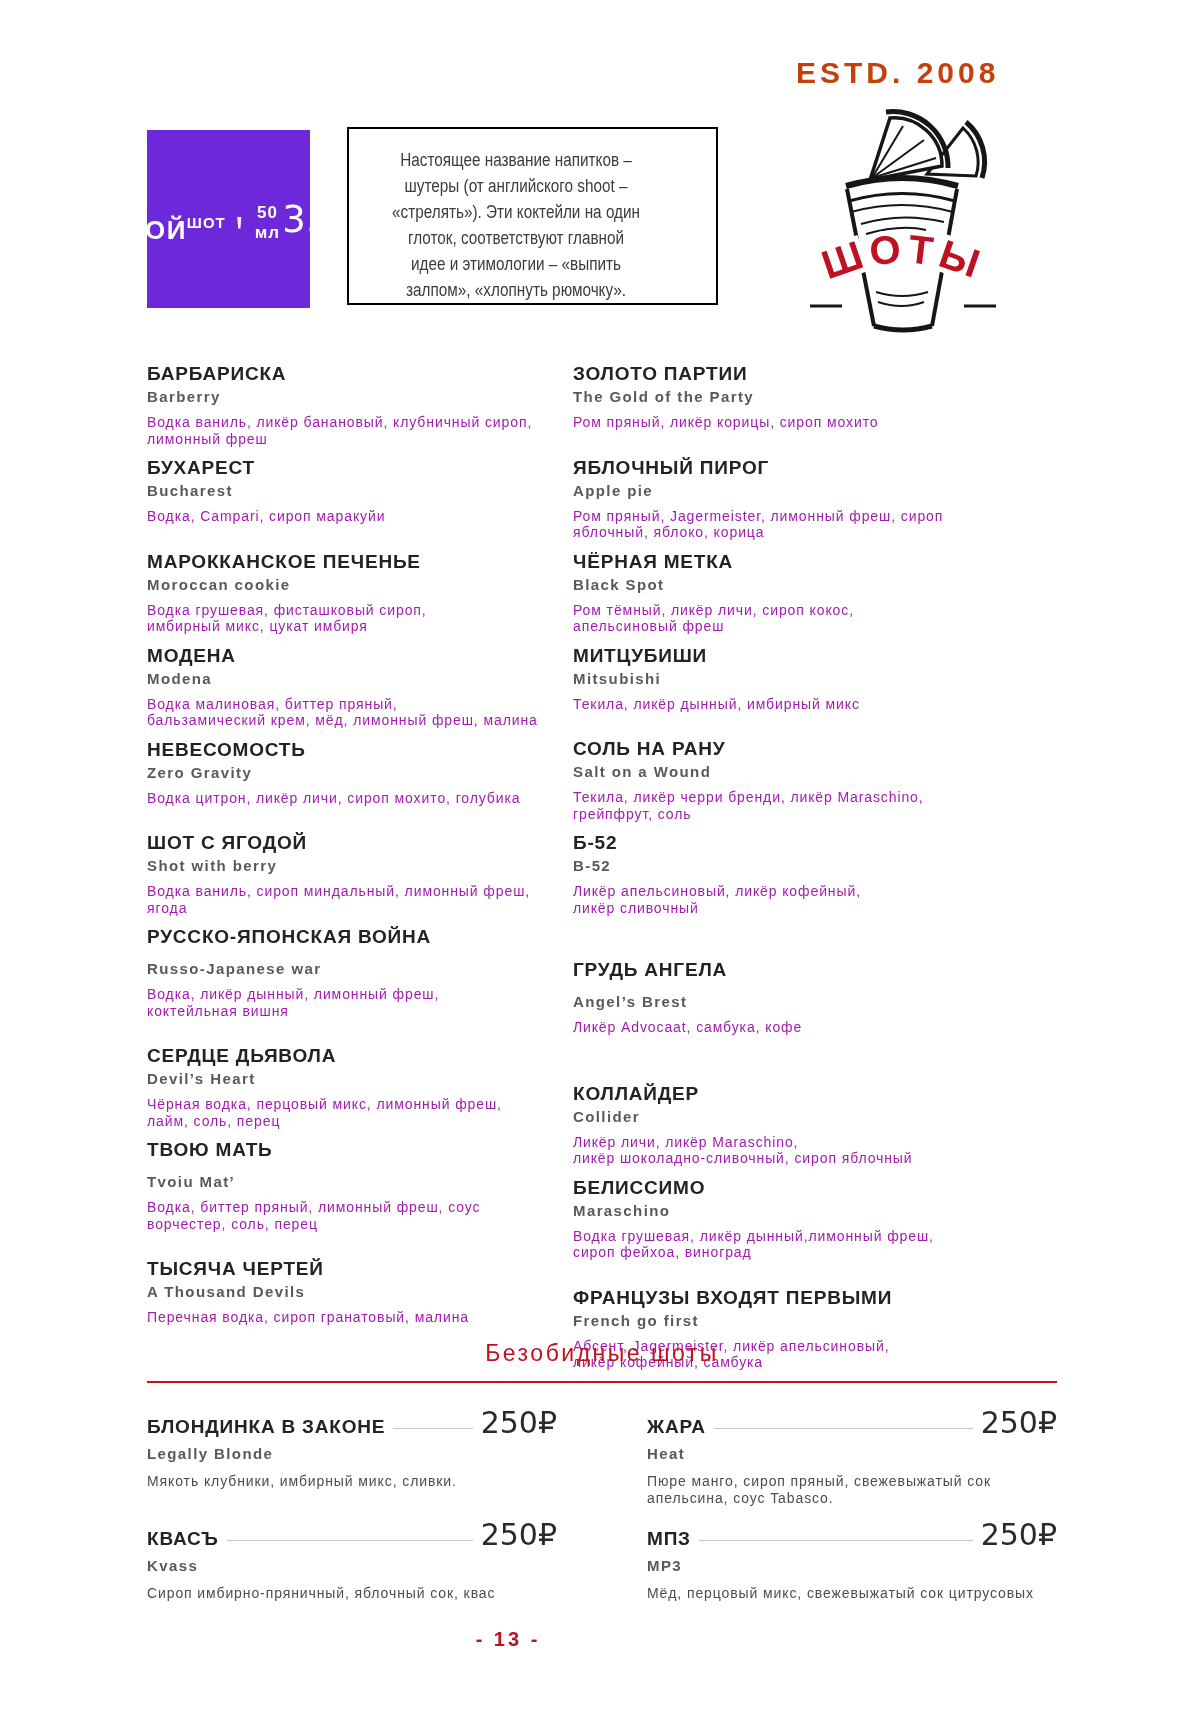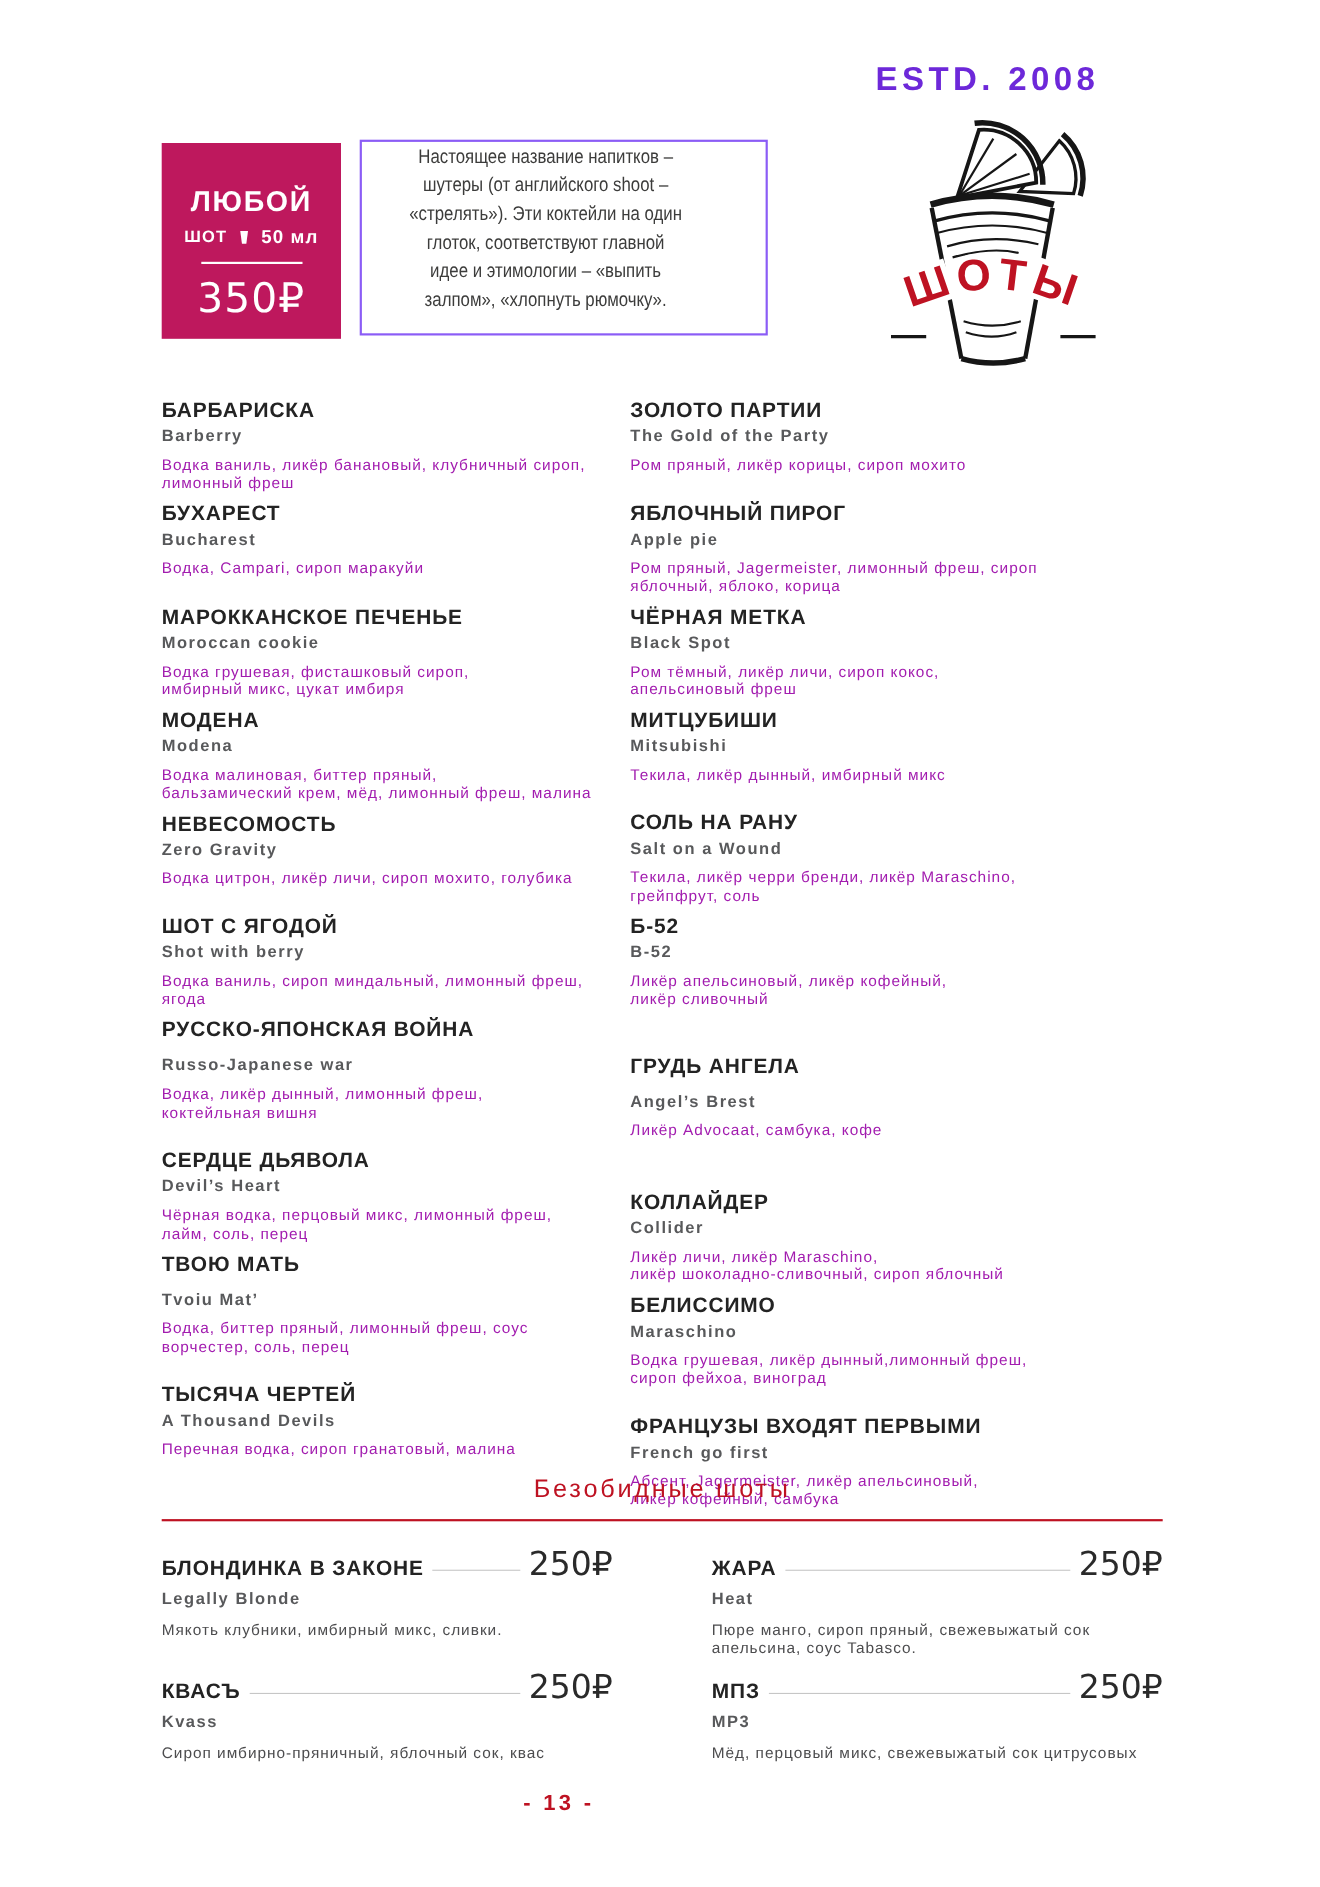--- a/index.html
+++ b/index.html
@@ -3,40 +3,40 @@
 <meta charset="utf-8">
 <style>
   html,body{margin:0;padding:0;}
   body{
     width:1200px;height:1715px;position:relative;background:#ffffff;
     font-family:"Liberation Sans", sans-serif;color:#1e1e1e;overflow:hidden;
   }
   
   .estd{
     position:absolute;left:796px;top:56px;
-    font-size:30px;font-weight:bold;letter-spacing:4px;color:#6d28d9;
+    font-size:30px;font-weight:bold;letter-spacing:4px;color:#c2410c;
   }
   
   .badge{
     position:absolute;left:147px;top:130px;width:163px;height:178px;
-    background:#be185d;color:#fff;display:flex;flex-direction:column;
+    background:#6d28d9;color:#fff;display:flex;flex-direction:row;
     align-items:center;justify-content:center;text-align:center;
   }
   .badge .b-word{font-size:26px;font-weight:bold;letter-spacing:1.5px;margin-top:22px;}
   .badge .b-row{display:flex;align-items:center;gap:11px;margin-top:7px;}
   .badge .b-pre{font-size:15px;font-weight:bold;letter-spacing:1px;}
   .badge .b-glyph{display:inline-block;width:9px;height:12px;background:#fff;
     clip-path:polygon(10% 0,90% 0,72% 100%,28% 100%);}
   .badge .b-post{font-size:17px;font-weight:bold;letter-spacing:1px;}
   .badge .b-div{width:92px;height:2px;background:#fff;margin:12px 0 10px 0;}
   .badge .b-price{font-family:"DejaVu Sans", sans-serif;font-size:37px;font-weight:400;letter-spacing:1px;}
   
   .intro{
-    position:absolute;left:327px;top:127px;width:367px;height:174px;
-    border:2px solid #8b5cf6;display:flex;align-items:flex-start;justify-content:center;
+    position:absolute;left:347px;top:127px;width:367px;height:174px;
+    border:2px solid #000000;display:flex;align-items:flex-end;justify-content:center;
   }
   .intro .i-text{
     width:118%;margin-left:-9%;transform:scaleX(0.85);
     font-size:18px;line-height:26px;color:#3c3c3b;text-align:center;white-space:pre-line;
   }
   
   .glass{position:absolute;left:806px;top:106px;width:200px;height:235px;}
   
   .menu{
     position:absolute;left:147px;top:364px;width:980px;

